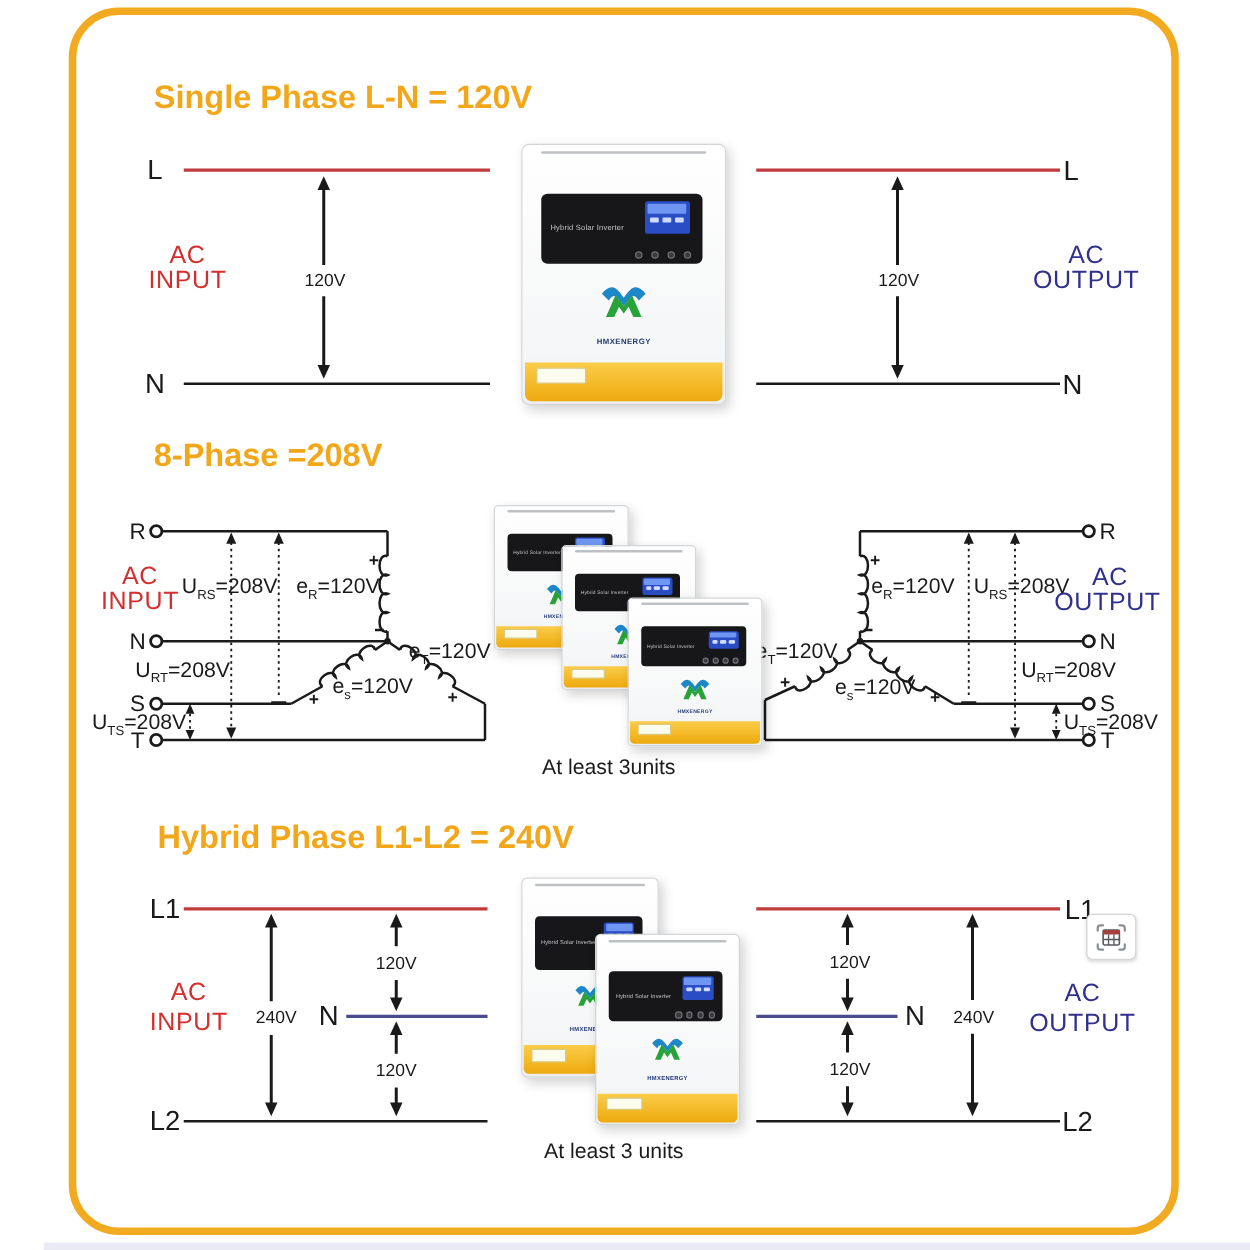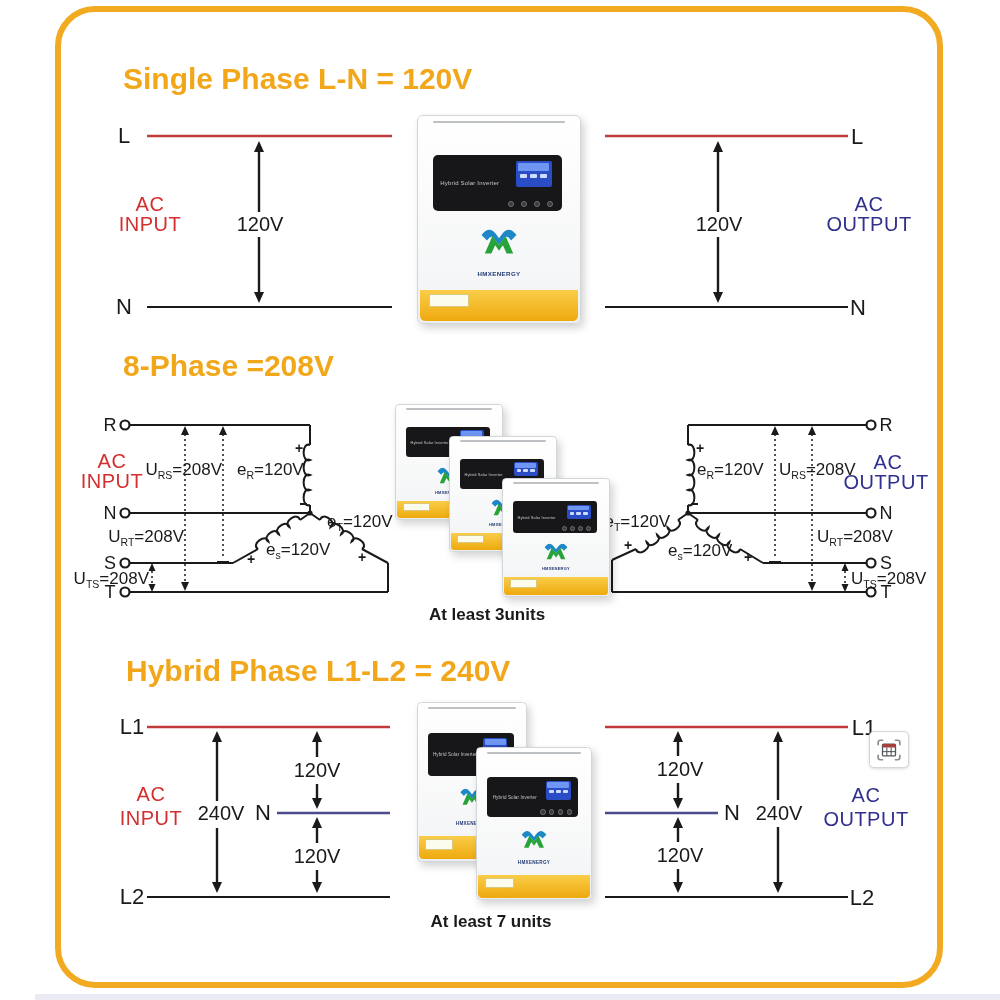--- a/index.html
+++ b/index.html
@@ -12,30 +12,30 @@
   .lblk{stroke:#1a1a1a;stroke-width:2;fill:none}
   .lred{stroke:#C13B3C;stroke-width:2.6;fill:none}
   .lnvy{stroke:#4A4A8C;stroke-width:2.6;fill:none}
   .al{stroke:#1a1a1a;stroke-width:2.4;fill:none}
   .ah{fill:#1a1a1a;stroke:none}
   .dot{stroke:#1a1a1a;stroke-width:1.5;stroke-dasharray:2 3;fill:none}
   .term{fill:#ffffff;stroke:#1a1a1a;stroke-width:2.2}
   .node{fill:#1a1a1a}
   .coil{stroke:#1a1a1a;stroke-width:2;fill:none}
   .pm{font:700 14px "Liberation Sans",sans-serif;fill:#1a1a1a;text-anchor:middle}
-  .title{position:absolute;font-size:30px;font-weight:bold;color:#F2A71B;white-space:nowrap;line-height:1;}
+  .title{position:absolute;font-size:26px;font-weight:bold;color:#F2A71B;white-space:nowrap;line-height:1;}
   .lab{position:absolute;transform:translate(-50%,-50%);white-space:nowrap;line-height:1;}
   .lab-l{position:absolute;transform:translate(0,-50%);white-space:nowrap;line-height:1;}
   .lab-r{position:absolute;transform:translate(-100%,-50%);white-space:nowrap;line-height:1;}
-  .f22{font-size:22px}.f18{font-size:18px}.f16{font-size:20px}
+  .f22{font-size:22px}.f18{font-size:18px}.f16{font-size:14px}
   .acin{font-size:20px;color:#D42F2F;letter-spacing:.5px}
   .acout{font-size:20px;color:#31308D;letter-spacing:.5px}
   .mlab{font-size:17px}
   .mlab sub{font-size:.62em;line-height:0}
-  .note{font-size:17px;font-weight:bold}
+  .note{font-size:17px;font-weight:normal}
   
   .inv{position:absolute;}
   .inv-body{position:relative;width:100%;height:100%;
     background:linear-gradient(180deg,#FFFFFF 0%,#F5F6F7 80%,#EDEEEF 100%);
     border:1px solid #D3D6D9;border-radius:.6em;box-shadow:3px 4px 9px rgba(0,0,0,.18);}
   .inv-topline{position:absolute;top:2.5%;left:9%;right:9%;height:2px;background:#BEC1C4;border-radius:1px}
   .inv-panel{position:absolute;left:9%;top:19%;width:80%;height:27%;background:#17171A;border-radius:.5em;}
   .inv-panel-text{position:absolute;left:6%;top:50%;transform:translateY(-50%);
     font-size:.6em;color:#C6C6C6;letter-spacing:.03em;white-space:nowrap}
   .inv-lcd{position:absolute;right:8%;top:11%;width:28%;height:45%;background:#2A4DC5;border-radius:2px;overflow:hidden}
@@ -251,21 +251,21 @@
 <div class="lab acin" style="left:151px;top:794px">AC</div>
 <div class="lab acin" style="left:151px;top:818px">INPUT</div>
 <div class="lab acout" style="left:866px;top:795px">AC</div>
 <div class="lab acout" style="left:866px;top:819px">OUTPUT</div>
 <div class="lab f16" style="left:221px;top:813px">240V</div>
 <div class="lab f16" style="left:779px;top:813px">240V</div>
 <div class="lab f16" style="left:317px;top:770px">120V</div>
 <div class="lab f16" style="left:317px;top:856px">120V</div>
 <div class="lab f16" style="left:680px;top:769px">120V</div>
 <div class="lab f16" style="left:680px;top:855px">120V</div>
-<div class="lab note" style="left:491px;top:921px">At least 7 units</div>
+<div class="lab note" style="left:491px;top:921px">At least 3 units</div>
 
 <div class="inv" style="left:417px;top:115px;width:162px;height:207px;font-size:10px">
   <div class="inv-body">
     <div class="inv-topline"></div>
     <div class="inv-panel">
       <span class="inv-panel-text">Hybrid Solar Inverter</span>
       <div class="inv-lcd">
         <div class="lcd-top"></div>
         <div class="lcd-row">
             <i></i>

